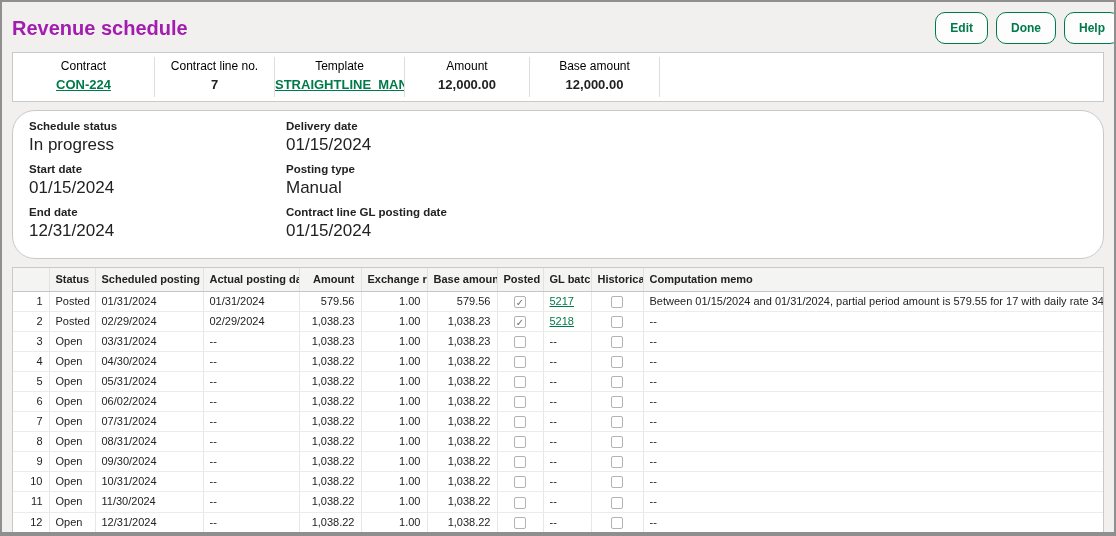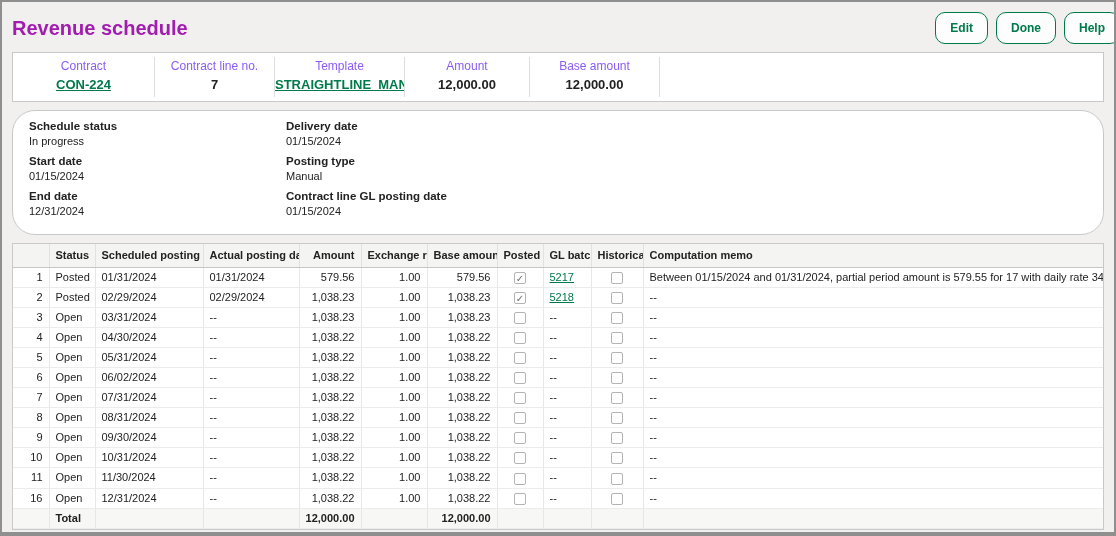--- a/index.html
+++ b/index.html
@@ -14,30 +14,30 @@
   .page-title { margin:0; font-size:20px; font-weight:bold; color:#a21caf; }
   .header-buttons { display:flex; gap:8px; margin-right:-16px; }
   .pill {
     border:1px solid var(--accent); color:var(--accent); background:#fdfdfd;
     border-radius:10px; padding:8px 14px; font-size:12px; font-weight:bold;
     font-family:"Liberation Sans", sans-serif; cursor:pointer; white-space:nowrap;
   }
   .panel { background:#fff; border:1px solid #c9c9c9; margin:0 10px 8px 10px; }
   .summary { display:flex; align-items:center; height:50px; }
   .field { text-align:center; border-right:1px solid #ddd; padding:2px 0; height:40px; overflow:hidden; }
-  .field-label { font-size:12px; color:#8b5cf6; margin-bottom:4px; white-space:nowrap; }
+  .field-label { font-size:12px; color:#000000; margin-bottom:4px; white-space:nowrap; }
   .field-value { font-size:13px; font-weight:bold; color:#222; white-space:nowrap; }
   a.link { color:var(--accent); text-decoration:underline; }
   a.field-value { display:block; }
   .details { display:flex; padding:9px 8px; min-height:112px;border-radius:23px; }
   .details-col { width:255px; padding-left:8px; }
   .details-col + .details-col { width:auto; padding-left:10px; }
   .pair { margin-bottom:8px; }
   .pair-label { font-size:11.5px; font-weight:bold; color:#222; margin-bottom:3px; }
-  .pair-value { font-size:11px; color:#222; }
+  .pair-value { font-size:17px; color:#222; }
   .table-panel { margin-bottom:10px; }
   table { border-collapse:collapse; width:100%; table-layout:fixed; font-size:11px; color:#222;padding-left:40px; }
   th {
     background:#f4f4f2; border-bottom:1px solid #c6c6c6; border-right:1px solid #e2e2e2;
     font-weight:bold; text-align:left; padding:5px 6px; height:23px; white-space:nowrap; overflow:hidden;
   }
   td {
     background:#fff; border-bottom:1px solid #ececec; border-right:1px solid #e7e7e7;
     padding:3px 6px; height:19px; line-height:13px; white-space:nowrap; overflow:hidden;
   }
@@ -286,21 +286,21 @@
             <td class="">--</td>
             <td class="num">1,038.22</td>
             <td class="num">1.00</td>
             <td class="num">1,038.22</td>
             <td class="ctr"><span class="cb"></span></td>
             <td class="">--</td>
             <td class="ctr"><span class="cb"></span></td>
             <td class="">--</td>
           </tr>
           <tr>
-            <td class="num">16</td>
+            <td class="num">12</td>
             <td class="">Open</td>
             <td class="">12/31/2024</td>
             <td class="">--</td>
             <td class="num">1,038.22</td>
             <td class="num">1.00</td>
             <td class="num">1,038.22</td>
             <td class="ctr"><span class="cb"></span></td>
             <td class="">--</td>
             <td class="ctr"><span class="cb"></span></td>
             <td class="">--</td>

